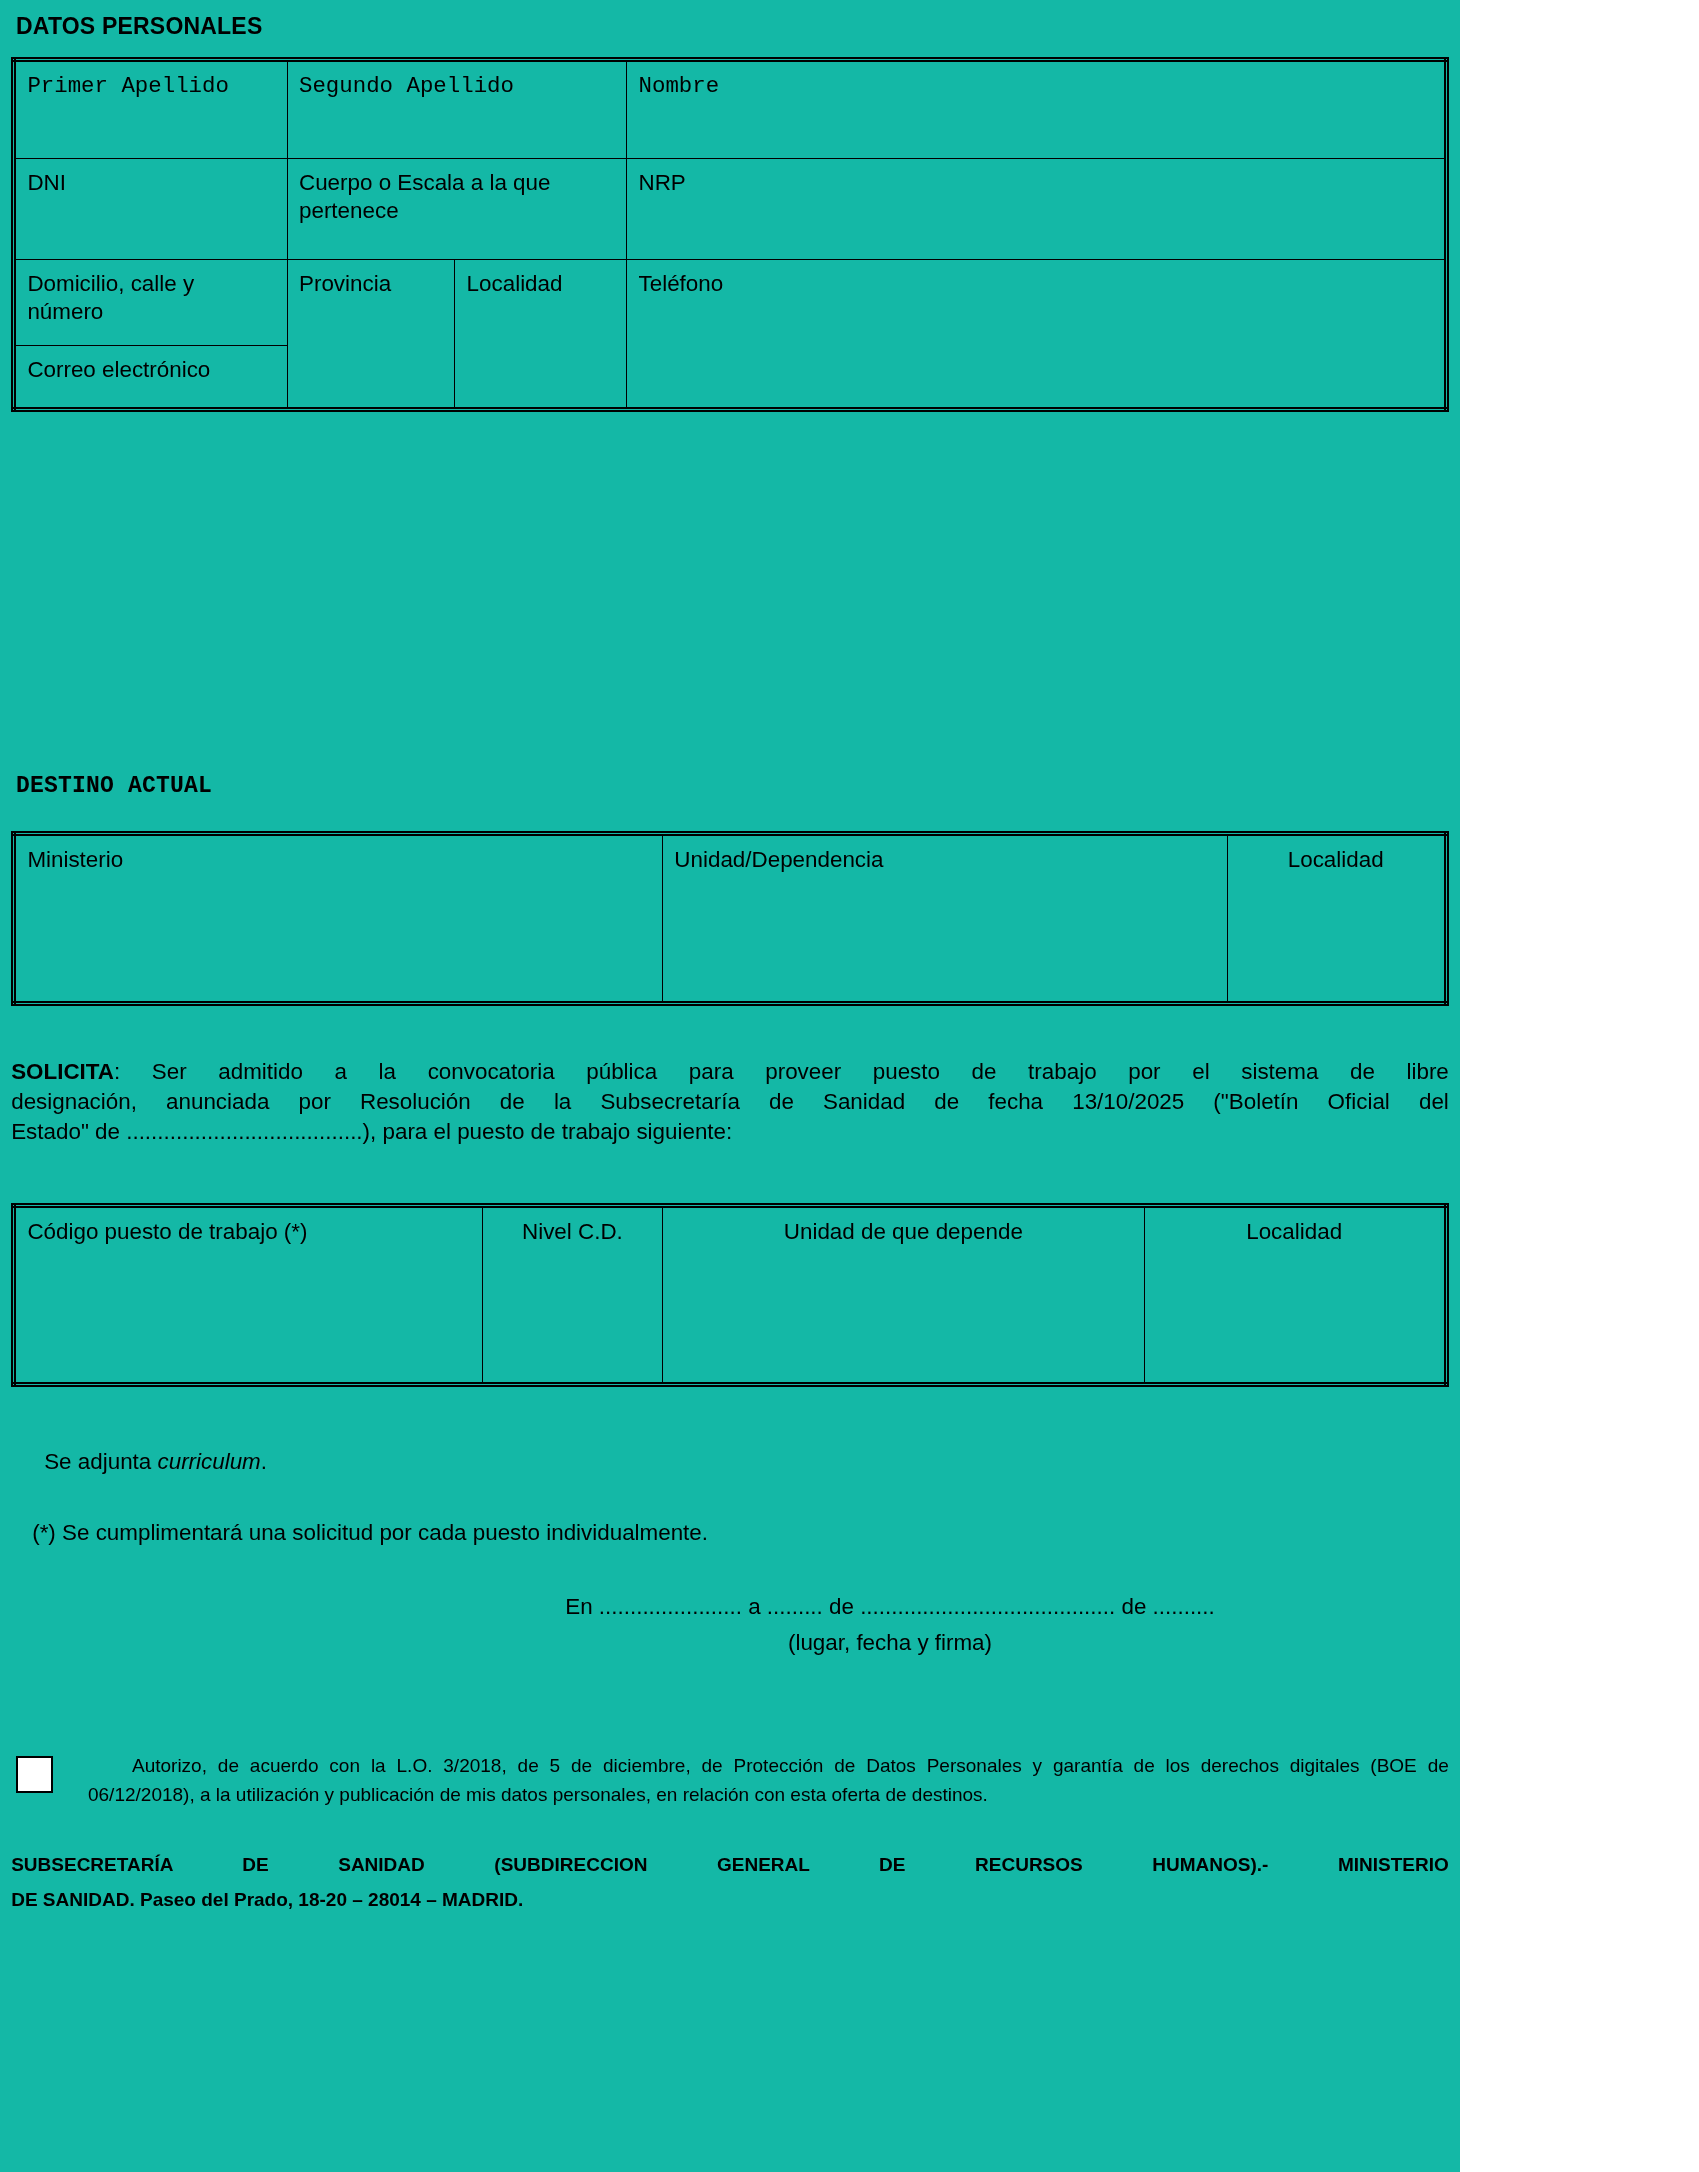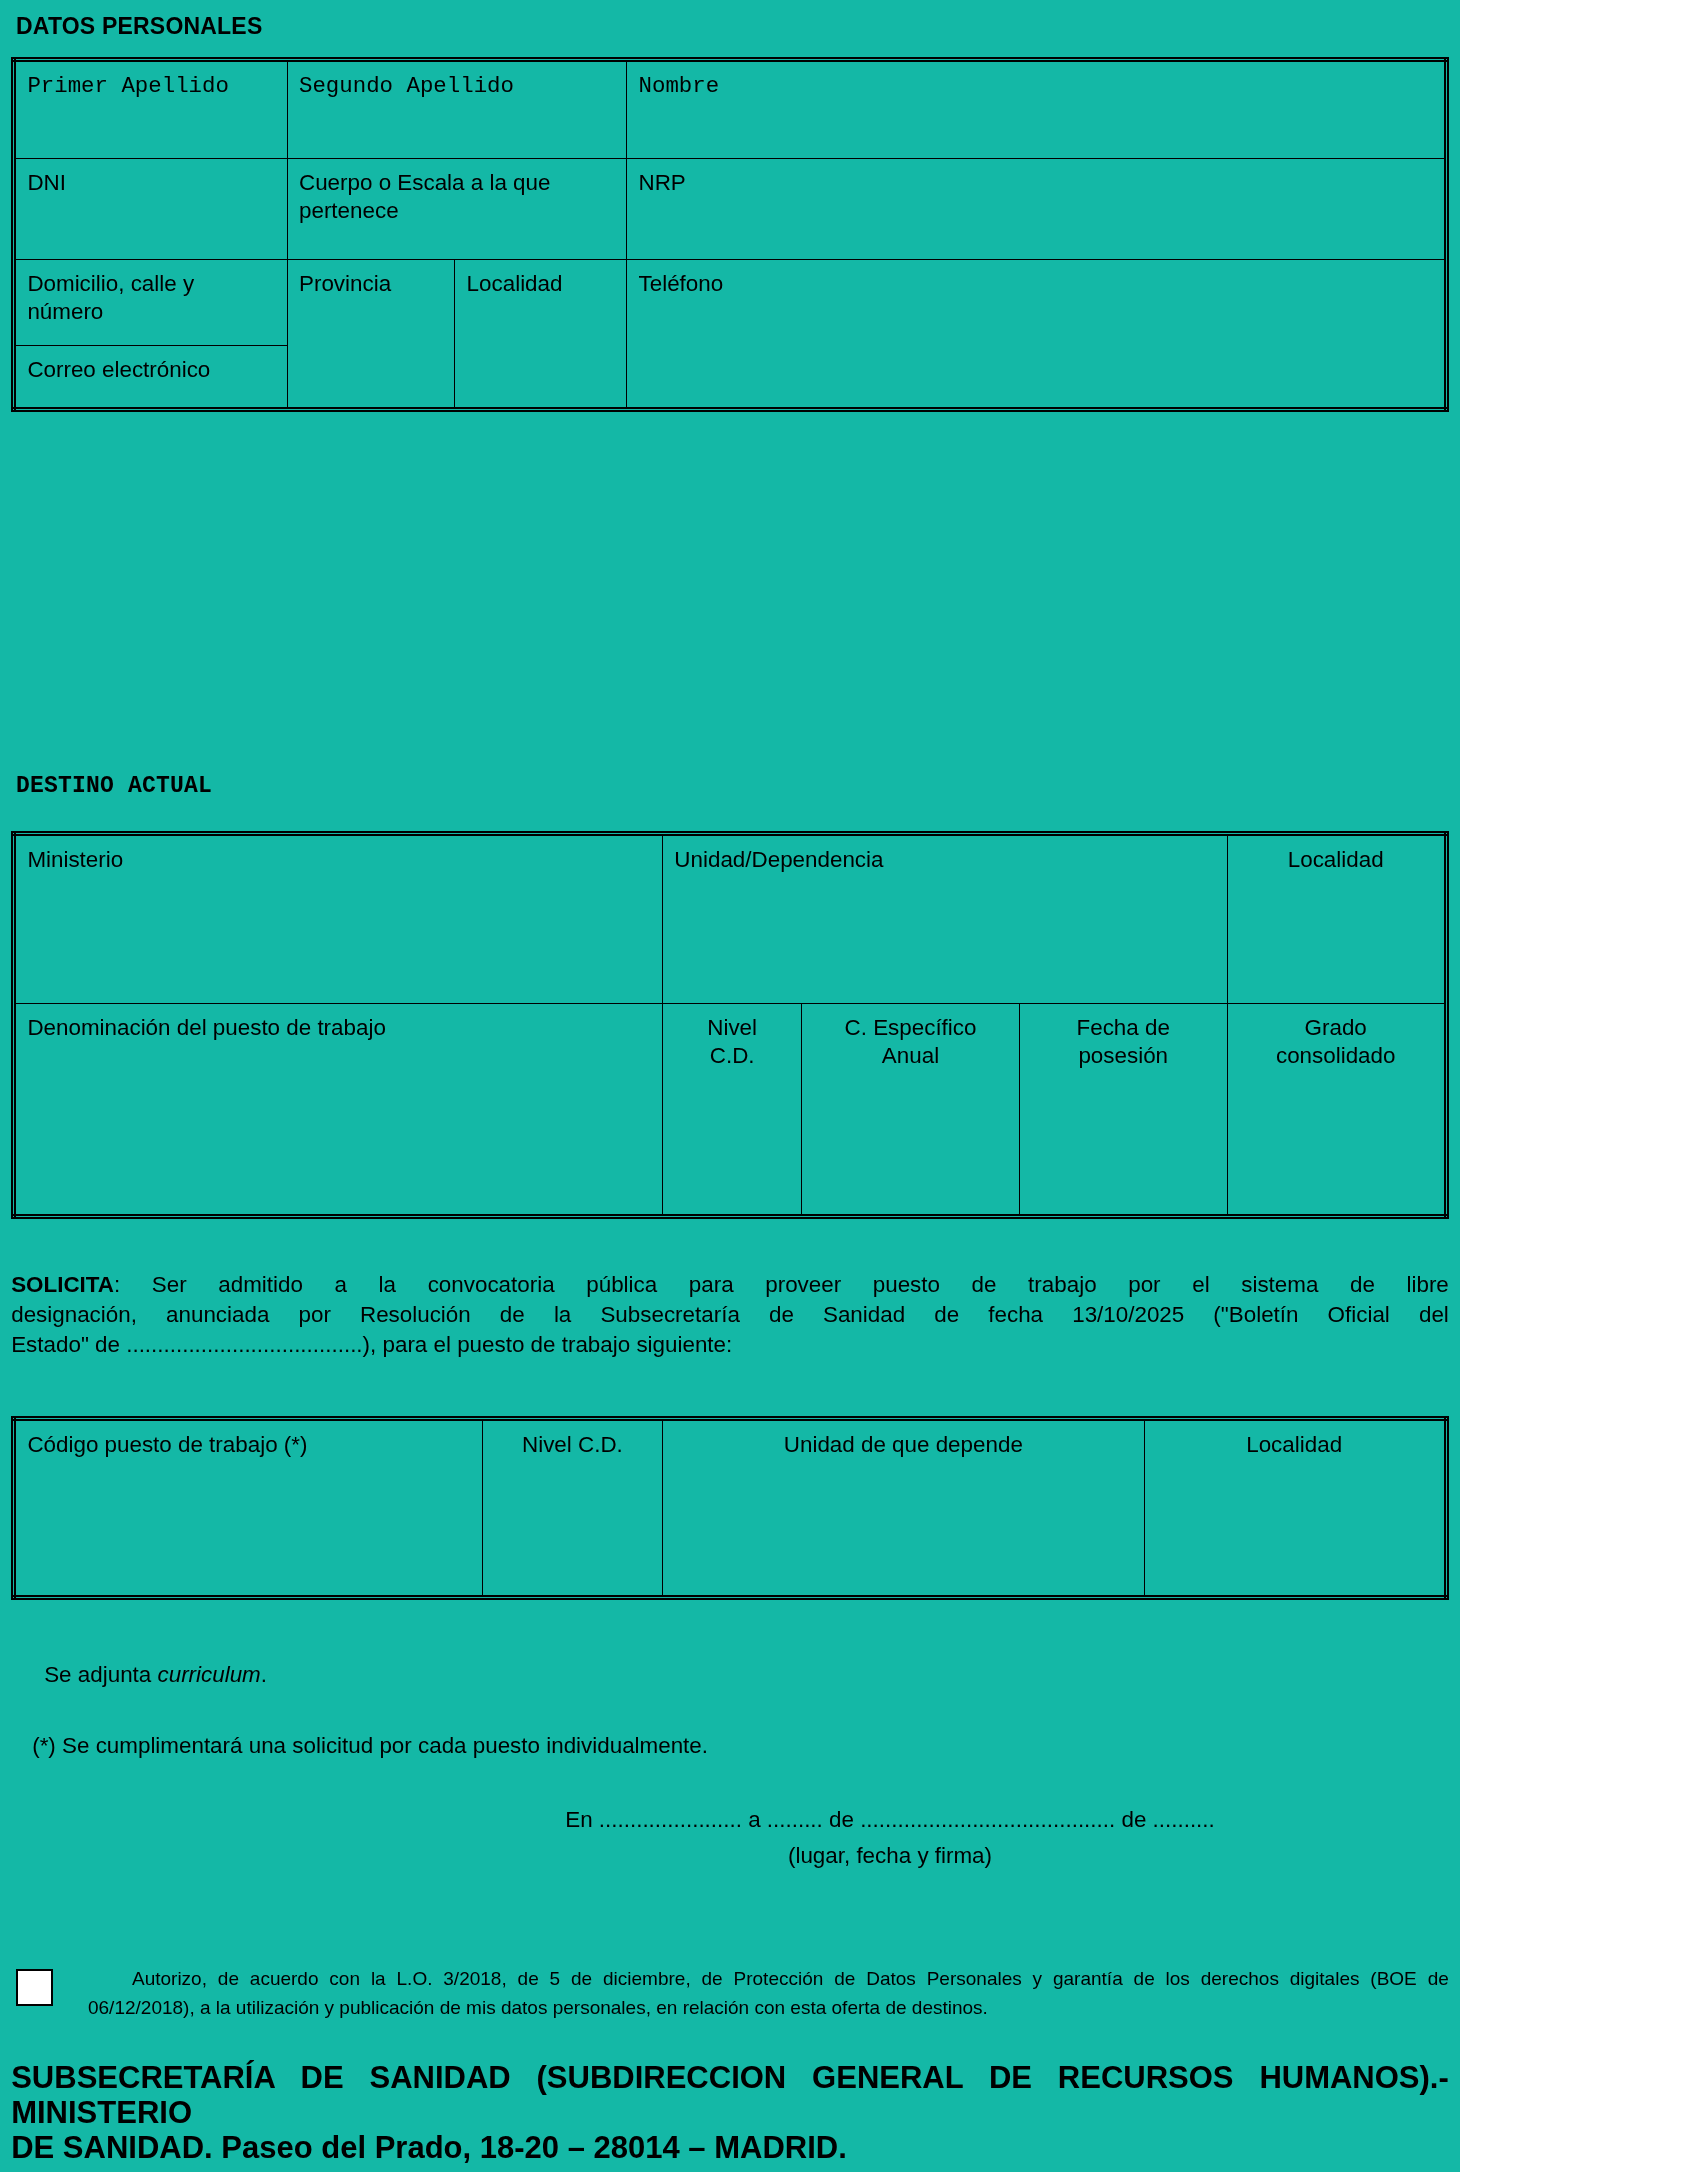--- a/index.html
+++ b/index.html
@@ -90,21 +90,21 @@
     flex: 1;
     margin-left: 35px;
     font-size: 19px;
     line-height: 29px;
   }
   .aut-line-1 { text-indent: 44px; }
 
   .footer-address {
     margin-top: 38px;
     font-weight: bold;
-    font-size: 31px;
+    font-size: 19px;
     line-height: 35px;
   }
 </style>
 </head>
 <body>
 
 <div class="page">
 
   <div class="section-title">DATOS PERSONALES</div>
 
@@ -147,31 +147,20 @@
         <col style="width:15.2%">
         <col style="width:14.5%">
         <col style="width:15.3%">
     </colgroup>
     <tbody>
         <tr class="r1">
       <td><span>Ministerio</span></td>
       <td colspan="3"><span>Unidad/Dependencia</span></td>
       <td class="ctr"><span>Localidad</span></td>
     </tr>
-    <tr class="r2">
-      <td><span>Denominación del puesto de trabajo</span></td>
-      <td class="ctr"><span class="prewrap">Nivel
-C.D.</span></td>
-      <td class="ctr"><span class="prewrap">C. Específico
-Anual</span></td>
-      <td class="ctr"><span class="prewrap">Fecha de
-posesión</span></td>
-      <td class="ctr"><span class="prewrap">Grado
-consolidado</span></td>
-    </tr>
   </tbody>
     </table>
 
   <div class="solicita">
     <div class="sol-line just"><b>SOLICITA</b><span>: Ser admitido a la convocatoria pública para proveer puesto de trabajo por el sistema de libre</span></div>
     <div class="sol-line just"><span>designación, anunciada por Resolución de la Subsecretaría de Sanidad de fecha 13/10/2025 ("Boletín Oficial del</span></div>
     <div class="sol-line"><span>Estado" de ......................................), para el puesto de trabajo siguiente:</span></div>
   </div>
 
   <table class="form t3">

